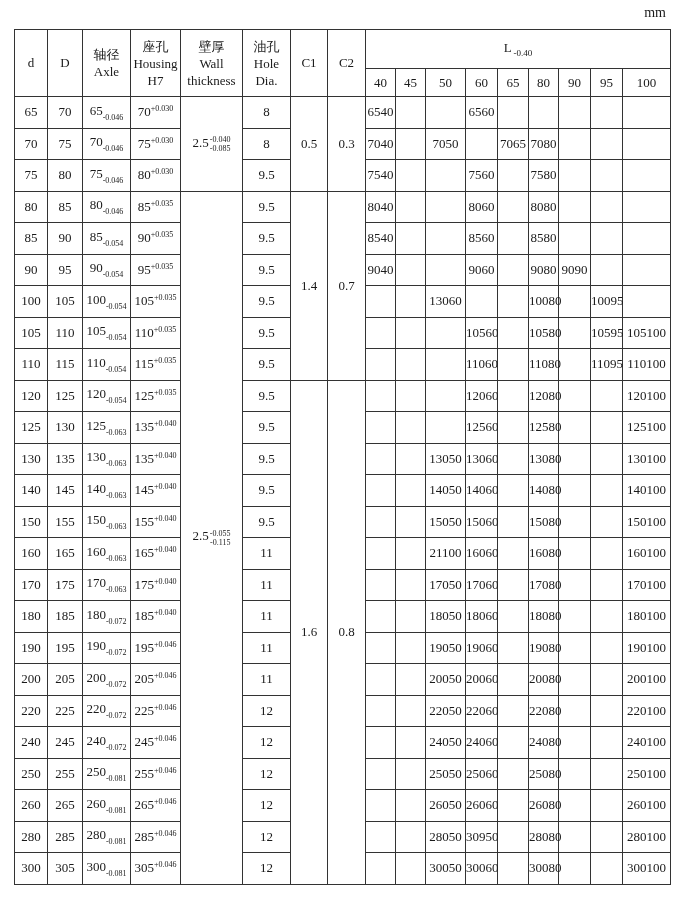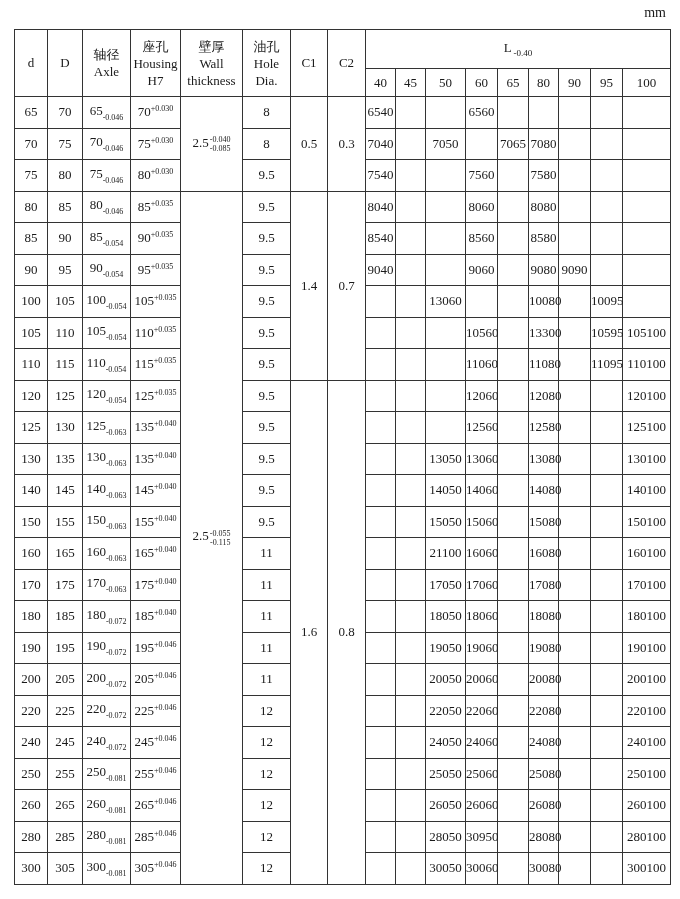--- a/index.html
+++ b/index.html
@@ -217,21 +217,21 @@
         <td>105</td>
         <td>110</td>
         <td><span>105</span><span class="tol sub">-0.054</span></td>
         <td><span>110</span><span class="tol sup">+0.035</span></td>
         <td>9.5</td>
         <td class="lcell"></td>
         <td class="lcell"></td>
         <td class="lcell"></td>
         <td class="lcell">10560</td>
         <td class="lcell"></td>
-        <td class="lcell">13300</td>
+        <td class="lcell">10580</td>
         <td class="lcell"></td>
         <td class="lcell">10595</td>
         <td class="lcell">105100</td>
       </tr>
       <tr class="data">
         <td>110</td>
         <td>115</td>
         <td><span>110</span><span class="tol sub">-0.054</span></td>
         <td><span>115</span><span class="tol sup">+0.035</span></td>
         <td>9.5</td>

